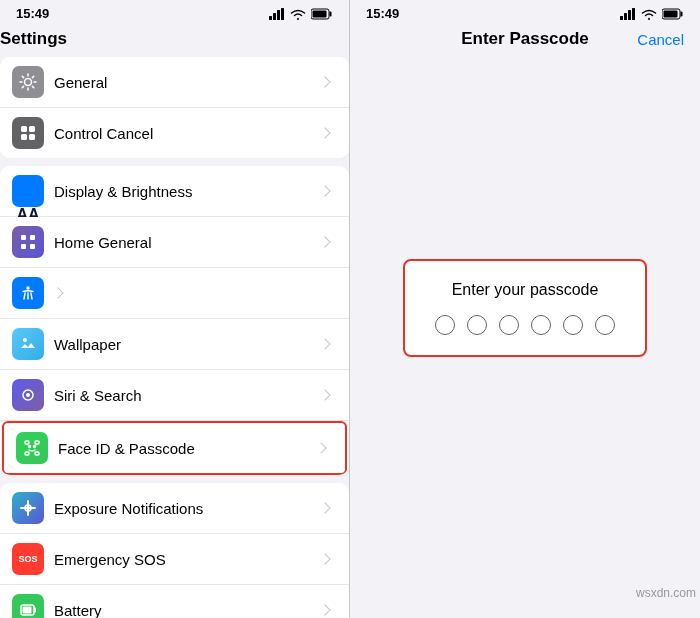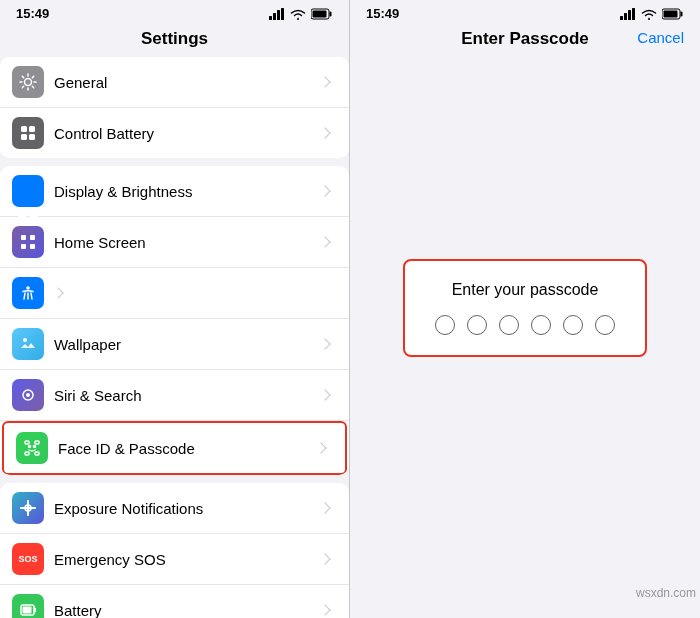--- a/index.html
+++ b/index.html
@@ -37,21 +37,20 @@
     .status-icons {
       display: flex;
       gap: 5px;
       align-items: center;
     }
     .status-icons svg {
       fill: #000;
     }
 
     .nav-header {
-      text-align: center;
       padding: 4px 0 8px;
       font-size: 17px;
       font-weight: 600;
       color: #000;
       background: #f2f2f7;
     }
 
     .settings-list {
       flex: 1;
       overflow-y: auto;
@@ -132,21 +131,21 @@
     .right-status-bar {
       display: flex;
       justify-content: space-between;
       align-items: center;
       padding: 6px 16px 4px;
       background: #f2f2f7;
     }
 
     .right-nav-header {
       display: flex;
-      align-items: flex-start;
+      align-items: center;
       justify-content: center;
       padding: 4px 16px 8px;
       position: relative;
     }
     .right-nav-title {
       font-size: 17px;
       font-weight: 600;
       color: #000;
     }
     .cancel-btn {
@@ -252,43 +251,43 @@
       </div>
       <div class="settings-item">
         <div class="item-icon icon-gray2">
           <svg width="18" height="18" viewBox="0 0 18 18" fill="white">
               <rect x="2" y="2" width="6" height="6" rx="1.5" fill="white"></rect>
               <rect x="10" y="2" width="6" height="6" rx="1.5" fill="white"></rect>
               <rect x="2" y="10" width="6" height="6" rx="1.5" fill="white"></rect>
               <rect x="10" y="10" width="6" height="6" rx="1.5" fill="white"></rect>
             </svg>
         </div>
-        <span class="item-label">Control Battery</span>
+        <span class="item-label">Control Cancel</span>
         <div class="chevron"></div>
       </div>
     </div>
 
     <div class="settings-group">
       <div class="settings-item">
         <div class="item-icon icon-blue">
-          <span style="font-size:16px;font-weight:700;color:#ffffff;margin-top:48px;">AA</span>
+          <span style="font-size:16px;font-weight:700;color:#0f172a;margin-top:48px;">AA</span>
         </div>
         <span class="item-label">Display &amp; Brightness</span>
         <div class="chevron"></div>
       </div>
       <div class="settings-item">
         <div class="item-icon" style="background: linear-gradient(135deg, #7b5ea7, #5856d6);">
           <svg width="18" height="18" viewBox="0 0 18 18" fill="white">
               <rect x="2" y="2" width="5" height="5" rx="1"></rect>
               <rect x="11" y="2" width="5" height="5" rx="1"></rect>
               <rect x="2" y="11" width="5" height="5" rx="1"></rect>
               <rect x="11" y="11" width="5" height="5" rx="1"></rect>
             </svg>
         </div>
-        <span class="item-label">Home Screen</span>
+        <span class="item-label">Home General</span>
         <div class="chevron"></div>
       </div>
       <div class="settings-item">
         <div class="item-icon icon-blue">
           <svg width="18" height="18" viewBox="0 0 18 18" fill="white">
               <circle cx="9" cy="4" r="1.8"></circle>
               <path d="M4 7.5 Q9 6 14 7.5" stroke="white" stroke-width="1.5" fill="none" stroke-linecap="round"></path>
               <path d="M6 9 L5 15 M12 9 L13 15 M9 9 L9 15" stroke="white" stroke-width="1.5" stroke-linecap="round"></path>
             </svg>
         </div>

